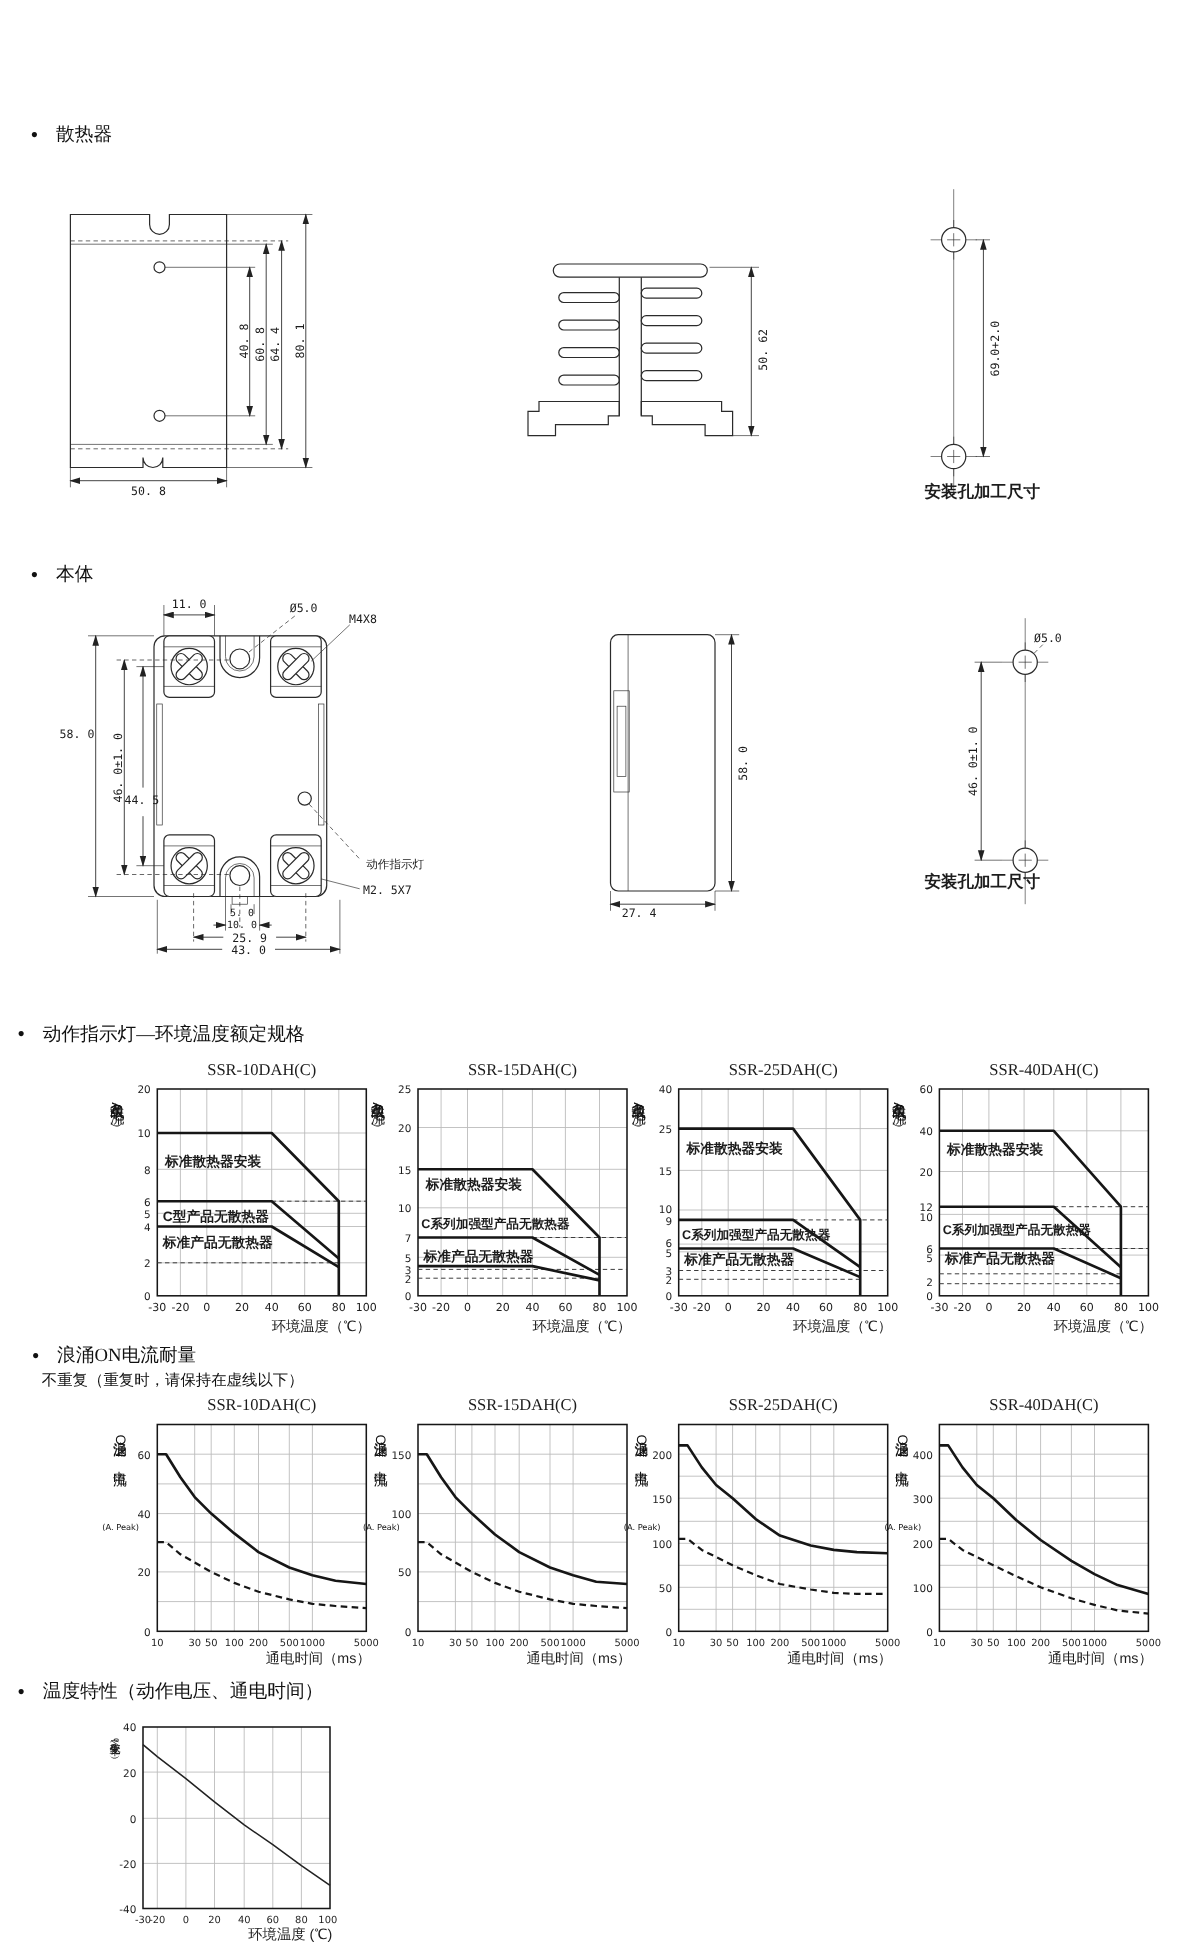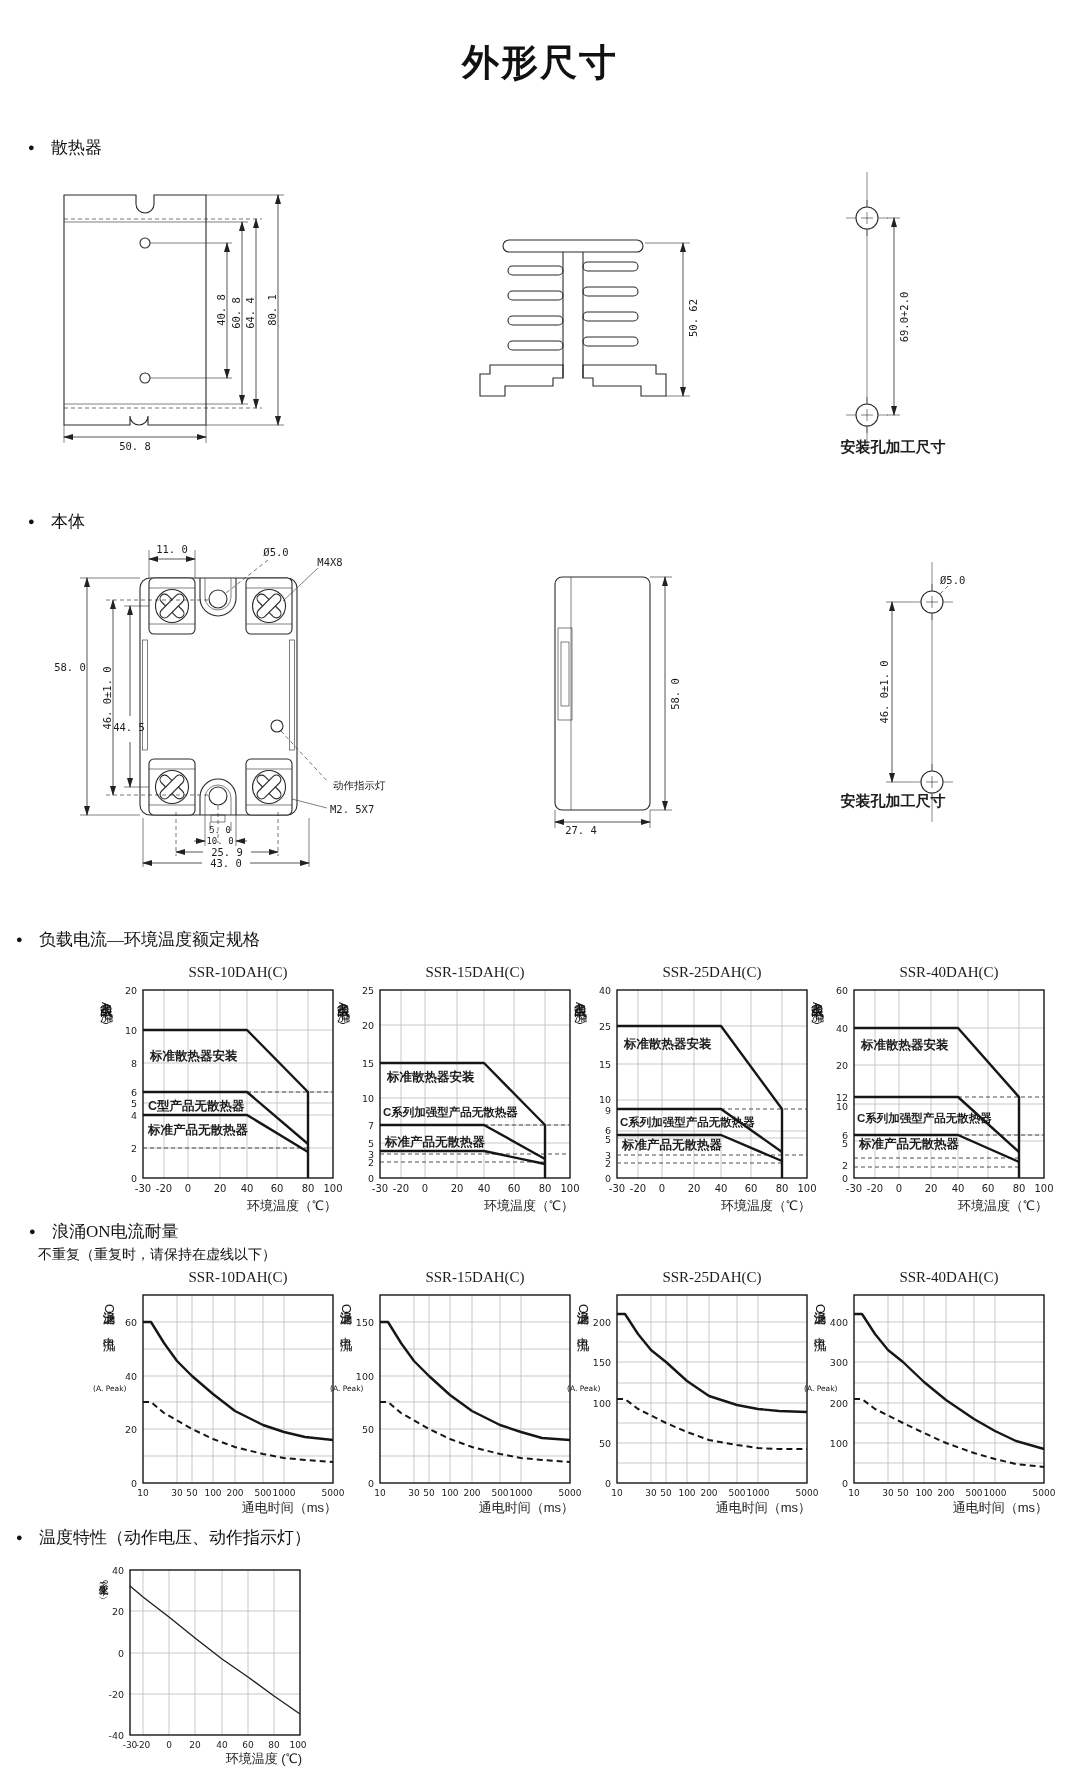--- a/index.html
+++ b/index.html
@@ -553,37 +553,36 @@
     <text class="tk2" x="169" y="1748">0</text>
     <text class="tk2" x="195" y="1748">20</text>
     <text class="tk2" x="222" y="1748">40</text>
     <text class="tk2" x="248" y="1748">60</text>
     <text class="tk2" x="274" y="1748">80</text>
     <text class="tk2" x="298" y="1748">100</text>
     <text class="xl" x="302" y="1763">环境温度 (℃)</text>
   </g>
 </svg>
 
-<div class="h1">外形尺寸</div>
-
-<div class="sec blt" style="left:28px;top:136px">
+
+<div class="sec blt" style="left:28px;top:110px">
   <span>散热器</span>
 </div>
 <div class="sec blt" style="left:28px;top:510px">
   <span>本体</span>
 </div>
 <div class="sec blt" style="left:16px;top:928px">
-  <span>负载电流—环境温度额定规格</span>
+  <span>动作指示灯—环境温度额定规格</span>
 </div>
 <div class="sec blt" style="left:29px;top:1220px">
   <span>浪涌ON电流耐量</span>
 </div>
 <div class="note" style="left:38px;top:1246px">不重复（重复时，请保持在虚线以下）</div>
 <div class="sec blt" style="left:16px;top:1526px">
-  <span>温度特性（动作电压、动作指示灯）</span>
+  <span>温度特性（动作电压、通电时间）</span>
 </div>
 
 <div class="vt vt13" style="left:97px;top:992px">负载电流（A）</div>
 <div class="vt vt13" style="left:334px;top:992px">负载电流（A）</div>
 <div class="vt vt13" style="left:571px;top:992px">负载电流（A）</div>
 <div class="vt vt13" style="left:808px;top:992px">负载电流（A）</div>
 
 <div class="vt" style="left:100px;top:1300px">浪涌ON电流</div>
 <div class="vt" style="left:337px;top:1300px">浪涌ON电流</div>
 <div class="vt" style="left:574px;top:1300px">浪涌ON电流</div>

